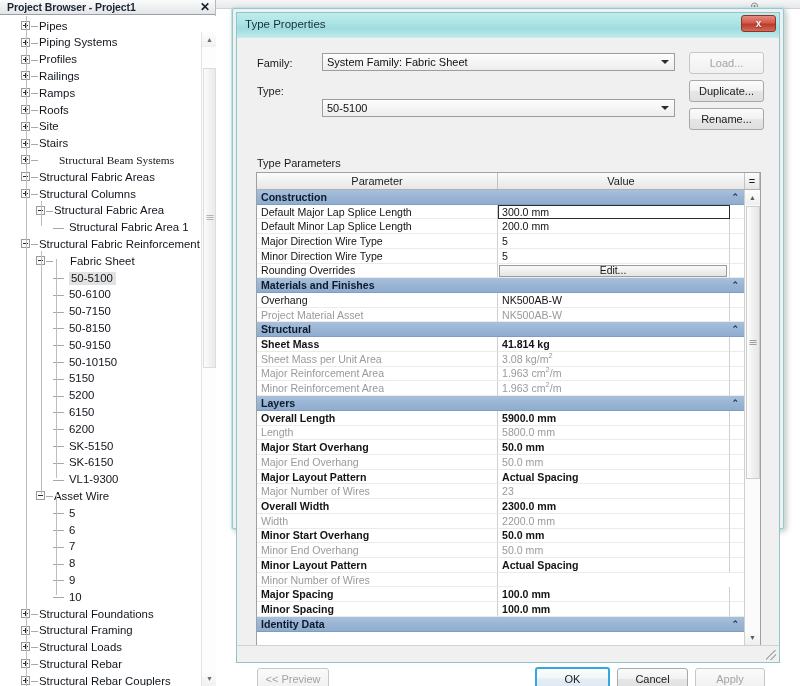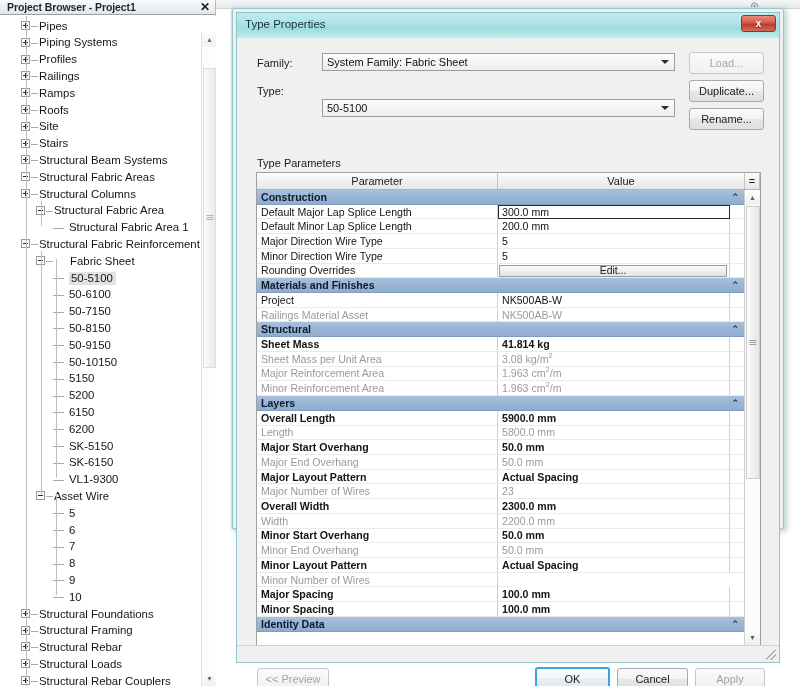--- a/index.html
+++ b/index.html
@@ -334,21 +334,21 @@
             <span class="lbl" style="margin-left: 39px;">Site</span>
           </div>
           <div class="node">
             <span class="exp plus" style="left: 21px; top: 3px;"></span>
             <span class="dash" style="left: 31px; top: 8px;"></span>
             <span class="lbl" style="margin-left: 39px;">Stairs</span>
           </div>
           <div class="node">
             <span class="exp plus" style="left: 21px; top: 3px;"></span>
             <span class="dash" style="left: 31px; top: 8px;"></span>
-            <span class="lbl" style="margin-left: 39px;">Structural Beam Systems</span>
+            <span class="lbl" style="margin-left: 59px; font-family: Liberation Serif, serif;">Structural Beam Systems</span>
           </div>
           <div class="node">
             <span class="exp" style="left: 21px; top: 3px;"></span>
             <span class="dash" style="left: 31px; top: 8px;"></span>
             <span class="lbl" style="margin-left: 39px;">Structural Fabric Areas</span>
           </div>
           <div class="node">
             <span class="exp plus" style="left: 21px; top: 3px;"></span>
             <span class="dash" style="left: 31px; top: 8px;"></span>
             <span class="lbl" style="margin-left: 39px;">Structural Columns</span>
@@ -459,26 +459,26 @@
             <span class="lbl" style="margin-left: 39px;">Structural Foundations</span>
           </div>
           <div class="node">
             <span class="exp plus" style="left: 21px; top: 3px;"></span>
             <span class="dash" style="left: 31px; top: 8px;"></span>
             <span class="lbl" style="margin-left: 39px;">Structural Framing</span>
           </div>
           <div class="node">
             <span class="exp plus" style="left: 21px; top: 3px;"></span>
             <span class="dash" style="left: 31px; top: 8px;"></span>
+            <span class="lbl" style="margin-left: 39px;">Structural Loads</span>
+          </div>
+          <div class="node">
+            <span class="exp plus" style="left: 21px; top: 3px;"></span>
+            <span class="dash" style="left: 31px; top: 8px;"></span>
             <span class="lbl" style="margin-left: 39px;">Structural Rebar</span>
-          </div>
-          <div class="node">
-            <span class="exp plus" style="left: 21px; top: 3px;"></span>
-            <span class="dash" style="left: 31px; top: 8px;"></span>
-            <span class="lbl" style="margin-left: 39px;">Structural Loads</span>
           </div>
           <div class="node">
             <span class="exp plus" style="left: 21px; top: 3px;"></span>
             <span class="dash" style="left: 31px; top: 8px;"></span>
             <span class="lbl" style="margin-left: 39px;">Structural Rebar Couplers</span>
           </div>
           <span class="vline" style="left: 26px; top: 0px; height: 730.4px;"></span>
           <span class="vline" style="left: 41px; top: 184.8px; height: 24.8px;"></span>
           <span class="vline" style="left: 41px; top: 235.2px; height: 243.2px;"></span>
           <span class="vline" style="left: 56px; top: 243.2px; height: 218.4px;"></span>
@@ -569,28 +569,28 @@
                 <div class="vcell">
                   <div class="editbtn">Edit...</div>
                 </div>
                 <div class="lcell"></div>
               </div>
               <div class="ghdr">
                 <span>Materials and Finishes</span>
                 <span class="chev">⌃</span>
               </div>
               <div class="grow">
-                <div class="pcell">Project</div>
+                <div class="pcell">Overhang</div>
                 <div class="vcell">
                   <span>NK500AB-W</span>
                 </div>
                 <div class="lcell"></div>
               </div>
               <div class="grow ro">
-                <div class="pcell">Railings Material Asset</div>
+                <div class="pcell">Project Material Asset</div>
                 <div class="vcell">
                   <span>NK500AB-W</span>
                 </div>
                 <div class="lcell"></div>
               </div>
               <div class="ghdr">
                 <span>Structural</span>
                 <span class="chev">⌃</span>
               </div>
               <div class="grow bold">

